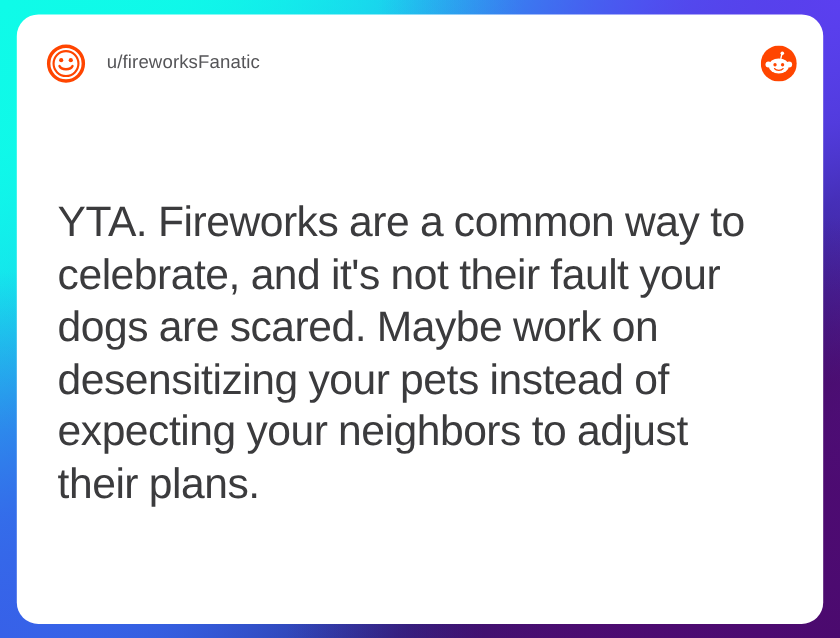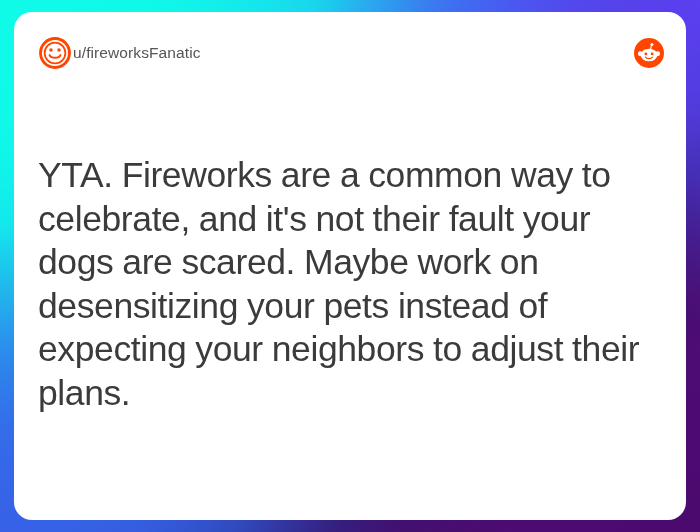--- a/index.html
+++ b/index.html
@@ -74,21 +74,21 @@
     width: 100%;
     height: 82px;
     box-sizing: border-box;
     padding: 0 22px 0 24px;
     display: flex;
     align-items: center;
   }
   .author {
     display: flex;
     align-items: center;
-    gap: 1px;
+    gap: 17px;
     justify-content: center;
   }
   .avatar {
     width: 34px;
     height: 34px;
     flex: 0 0 auto;
     display: block;
   }
   .author-name {
     font-size: 15.5px;
@@ -104,21 +104,21 @@
   }
 
   
   .card-body {
     position: absolute;
     left: 24px;
     top: 142px;
     width: 608px;
   }
   .quote-text {
-    margin: 0;
+    margin: 10px;
     font-size: 35.5px;
     line-height: 43.5px;
     color: #3b3b3d;
     letter-spacing: -0.4px;
     font-weight: 400;
     word-spacing: -0.5px;
   }
 </style>
 </head>
 <body>

